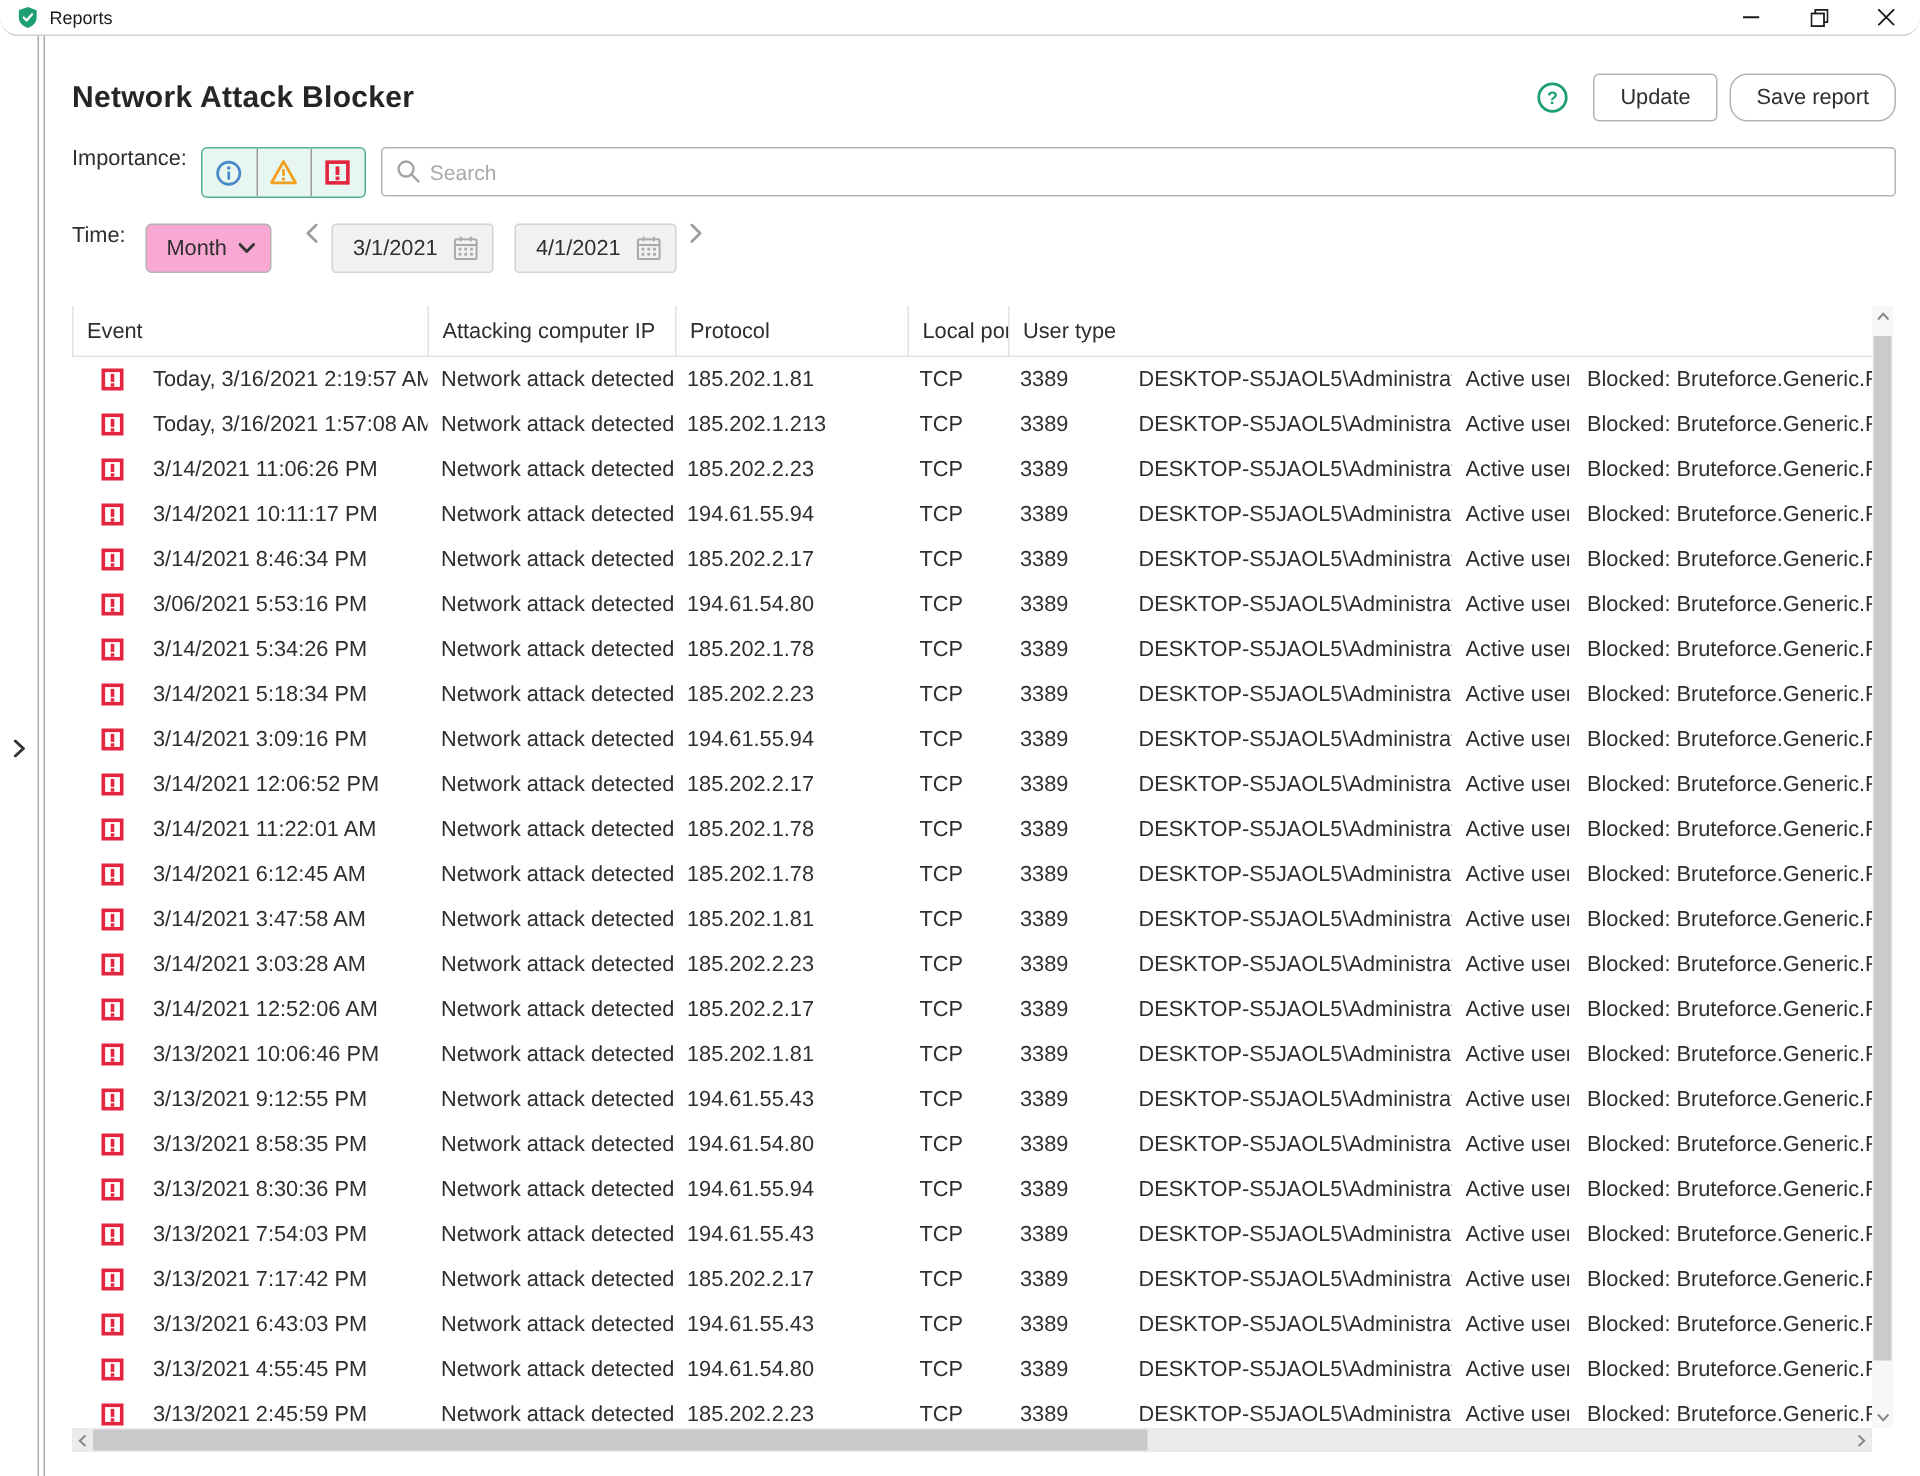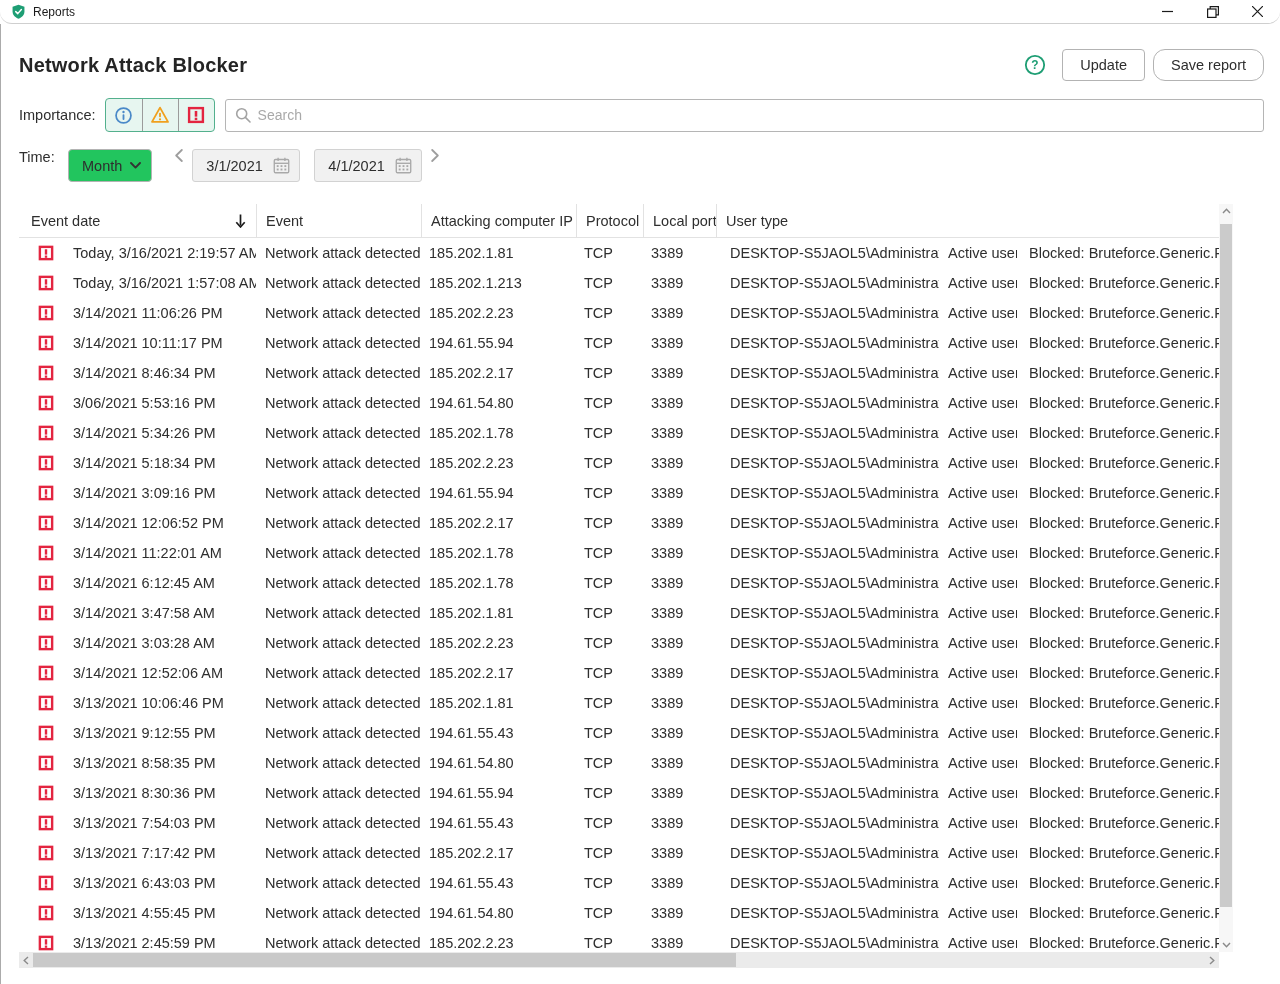--- a/index.html
+++ b/index.html
@@ -9,57 +9,57 @@
   
   .titlebar { height:24px; display:flex; align-items:center;
     border-bottom:1px solid #cfcfcf; background:#fff;border-radius:12px; }
   .app-logo { width:15px; height:15px; margin-left:11px; }
   .titlebar-text { font-size:12px; margin-left:7px; color:#1b1b1b; }
   .titlebar-spacer { flex:1; }
   .win-btn { width:45px; height:23px; display:flex; align-items:center; justify-content:center; }
   .win-btn svg { display:block; }
 
   
-  .frame { display:flex; height:960px;flex-direction:column; }
+  .frame { display:flex; height:960px; }
   .sidebar { width:26px; border-right:1px solid #ababab; position:relative; background:#fff; }
   .sidebar-toggle { position:absolute; top:464px; left:4px; width:18px; height:22px;
     display:flex; align-items:center; justify-content:center; cursor:pointer; }
   .frame-gap { width:3px; background:#fff; }
   .main { flex:1; border-left:1px solid #ababab; background:#fff;
     padding:0 16px 0 18px; position:relative; }
 
   
   .page-header { margin-top:25px; display:flex; align-items:center; }
   .page-title { font-size:20px; font-weight:700; color:#252525; letter-spacing:.2px; }
   .header-actions { margin-left:auto; display:flex; align-items:center; }
   .help-icon { width:22px; height:22px; margin-right:16px; cursor:pointer; }
   .btn { height:32px; padding:0 17px; background:#fff; border:1px solid #b3b3b3;
     border-radius:4px; font-size:14.5px; color:#2e2e2e; cursor:pointer;
     font-family:"Liberation Sans",sans-serif; }
   .btn + .btn { margin-left:8px;border-radius:12px; }
 
   
-  .filters-row { margin-top:17px; display:flex; align-items:center; }
+  .filters-row { margin-top:17px; display:flex; }
   .filter-label { font-size:14.5px; color:#2e2e2e; }
   .importance-group { margin-left:9px; display:flex; height:34px;
     background:#e7f6f0; border:1px solid #53b08d; border-radius:4px; overflow:hidden; }
   .imp-seg { width:36px; display:flex; align-items:center; justify-content:center; cursor:pointer; }
   .imp-seg + .imp-seg { border-left:1px solid #9b9b9b; }
   .search-wrap { flex:1; margin-left:10px; position:relative; }
   .search-input { width:100%; height:33px; border:1px solid #b5b5b5; border-radius:3px;
     padding:0 10px 0 32px; font-size:14px; color:#000000; outline:none;
     font-family:"Liberation Sans",sans-serif; }
   .search-input::placeholder { color:#a9a9a9; }
   .search-icon { position:absolute; left:10px; top:8px; }
 
   
   .time-row { margin-top:17px; display:flex; }
   .time-label { font-size:14.5px; width:33px; }
   .select { margin-left:16px; height:33px; min-width:80px; border:1px solid #b3b3b3;
-    border-radius:4px; background:#22c55e; display:flex; align-items:center;
+    border-radius:4px; background:#f9a8d4; display:flex; align-items:center;
     padding:0 10px 0 13px; font-size:14.5px; cursor:pointer; }
   .select svg { margin-left:8px; }
   .nav-chevron { width:26px; display:flex; justify-content:center; cursor:pointer; }
   .nav-left { margin-left:14px; }
   .date-field { width:108px; height:33px; background:#f1f1f1; border:1px solid #d2d2d2;
     border-radius:3px; display:flex; align-items:center; justify-content:space-between;
     padding:0 9px 0 13px; font-size:14.5px; color:#2e2e2e; cursor:default; }
   .date-field + .date-field { margin-left:14px; }
   .nav-right { margin-left:0; }
 
@@ -231,27 +231,20 @@
       </div>
       <div class="nav-chevron nav-right">
         <svg width="8" height="13" viewBox="0 0 8 13">
             <path d="M1.2 1 L6.8 6.5 L1.2 12" fill="none" stroke="#9e9e9e" stroke-width="1.8" stroke-linecap="round" stroke-linejoin="round"></path>
           </svg>
       </div>
     </div>
 
     <div class="table-wrap">
       <div class="thead">
-        <div class="th first">
-          <span>Event date</span>
-          <svg class="sort-arrow" width="11" height="14" viewBox="0 0 11 14">
-            <line x1="5.5" y1="0.5" x2="5.5" y2="11.5" stroke="#1b1b1b" stroke-width="1.7"></line>
-            <path d="M1.3 8.3 L5.5 13 L9.7 8.3" fill="none" stroke="#1b1b1b" stroke-width="1.7" stroke-linejoin="round"></path>
-          </svg>
-        </div>
         <div class="th">
             <span>Event</span>
           </div>
         <div class="th">
             <span>Attacking computer IP</span>
           </div>
         <div class="th">
             <span>Protocol</span>
           </div>
         <div class="th">

